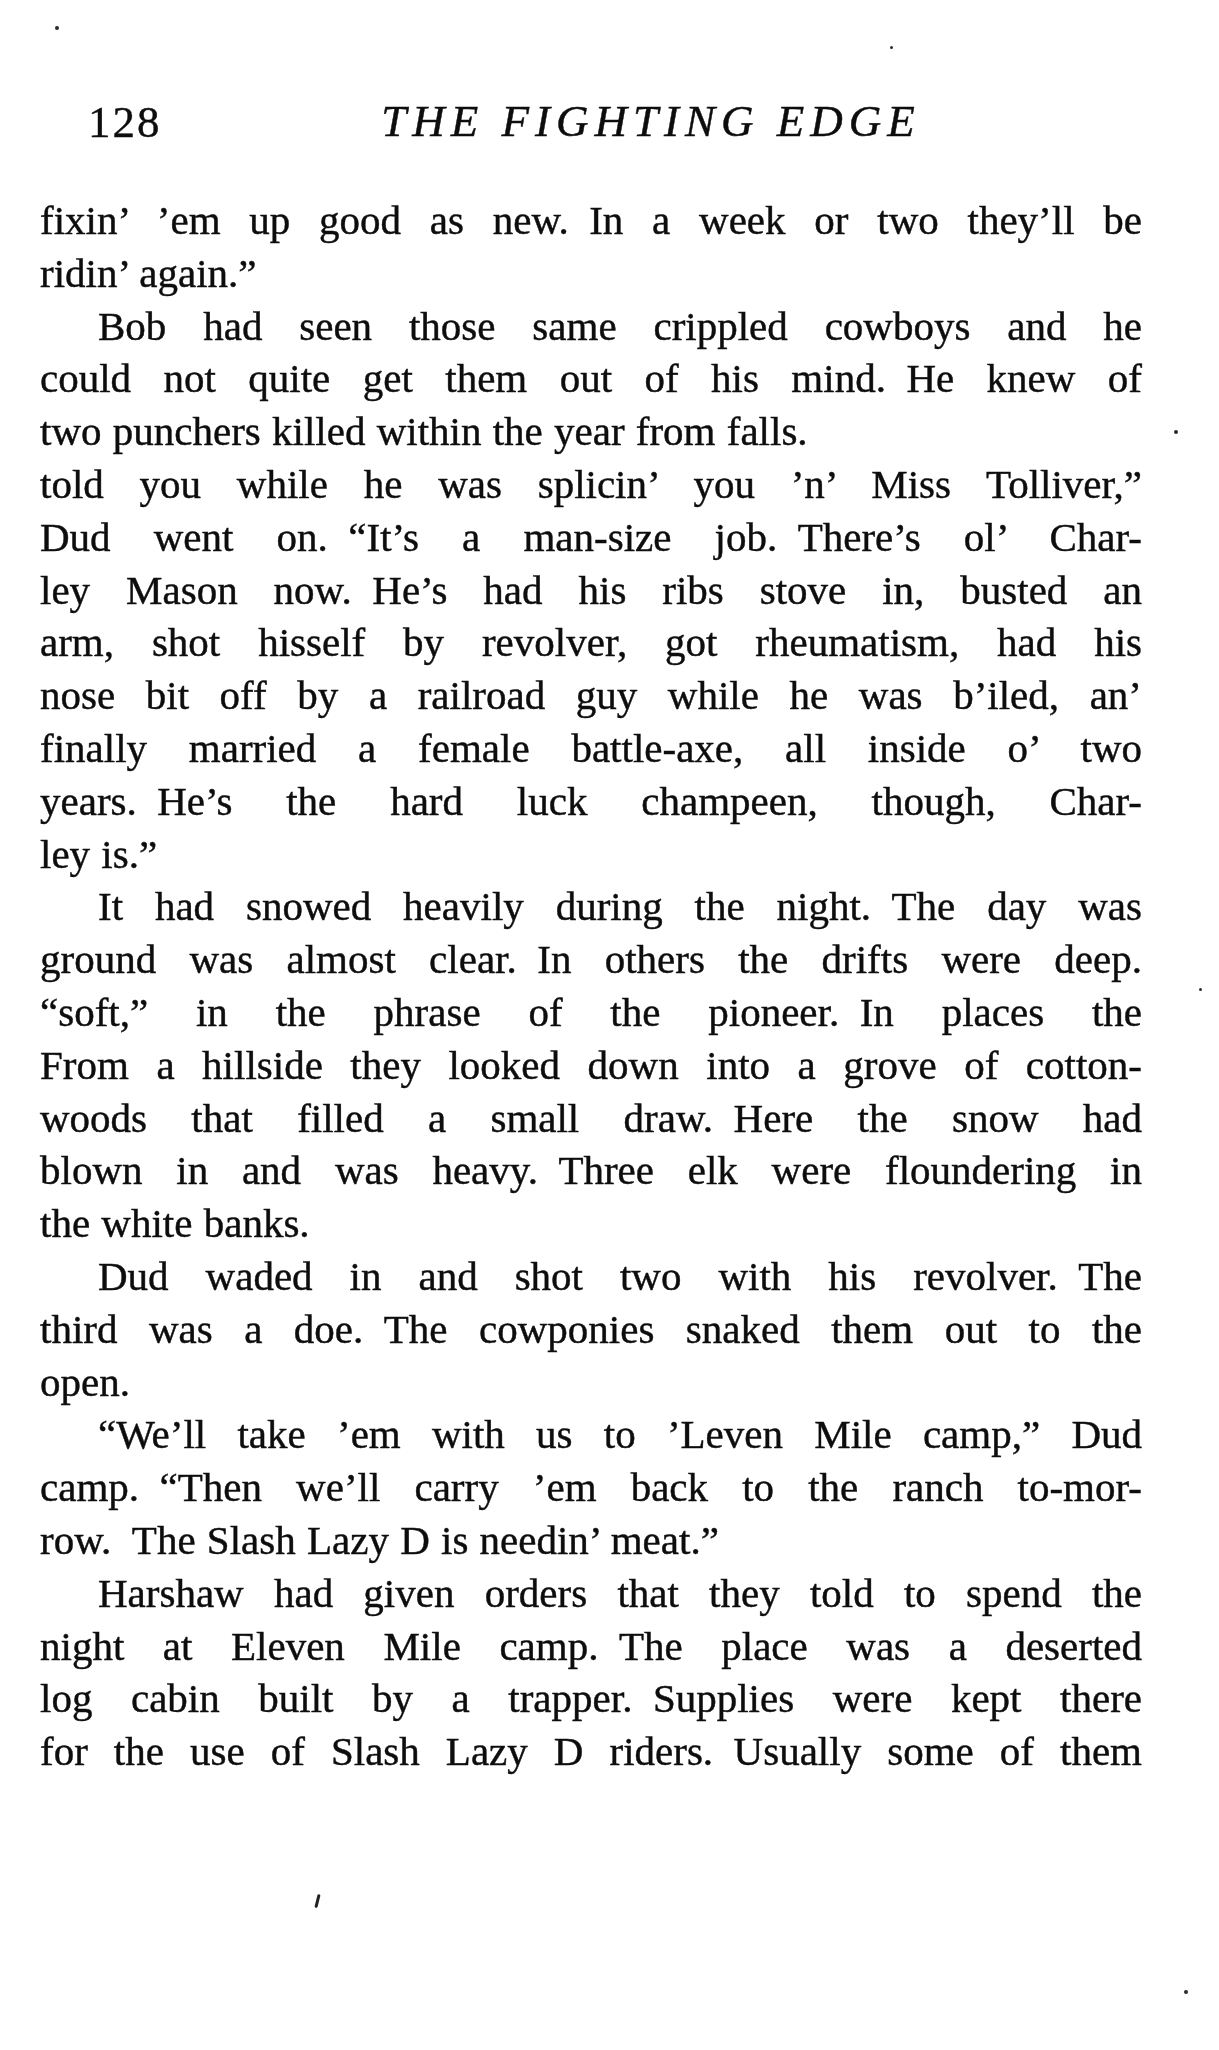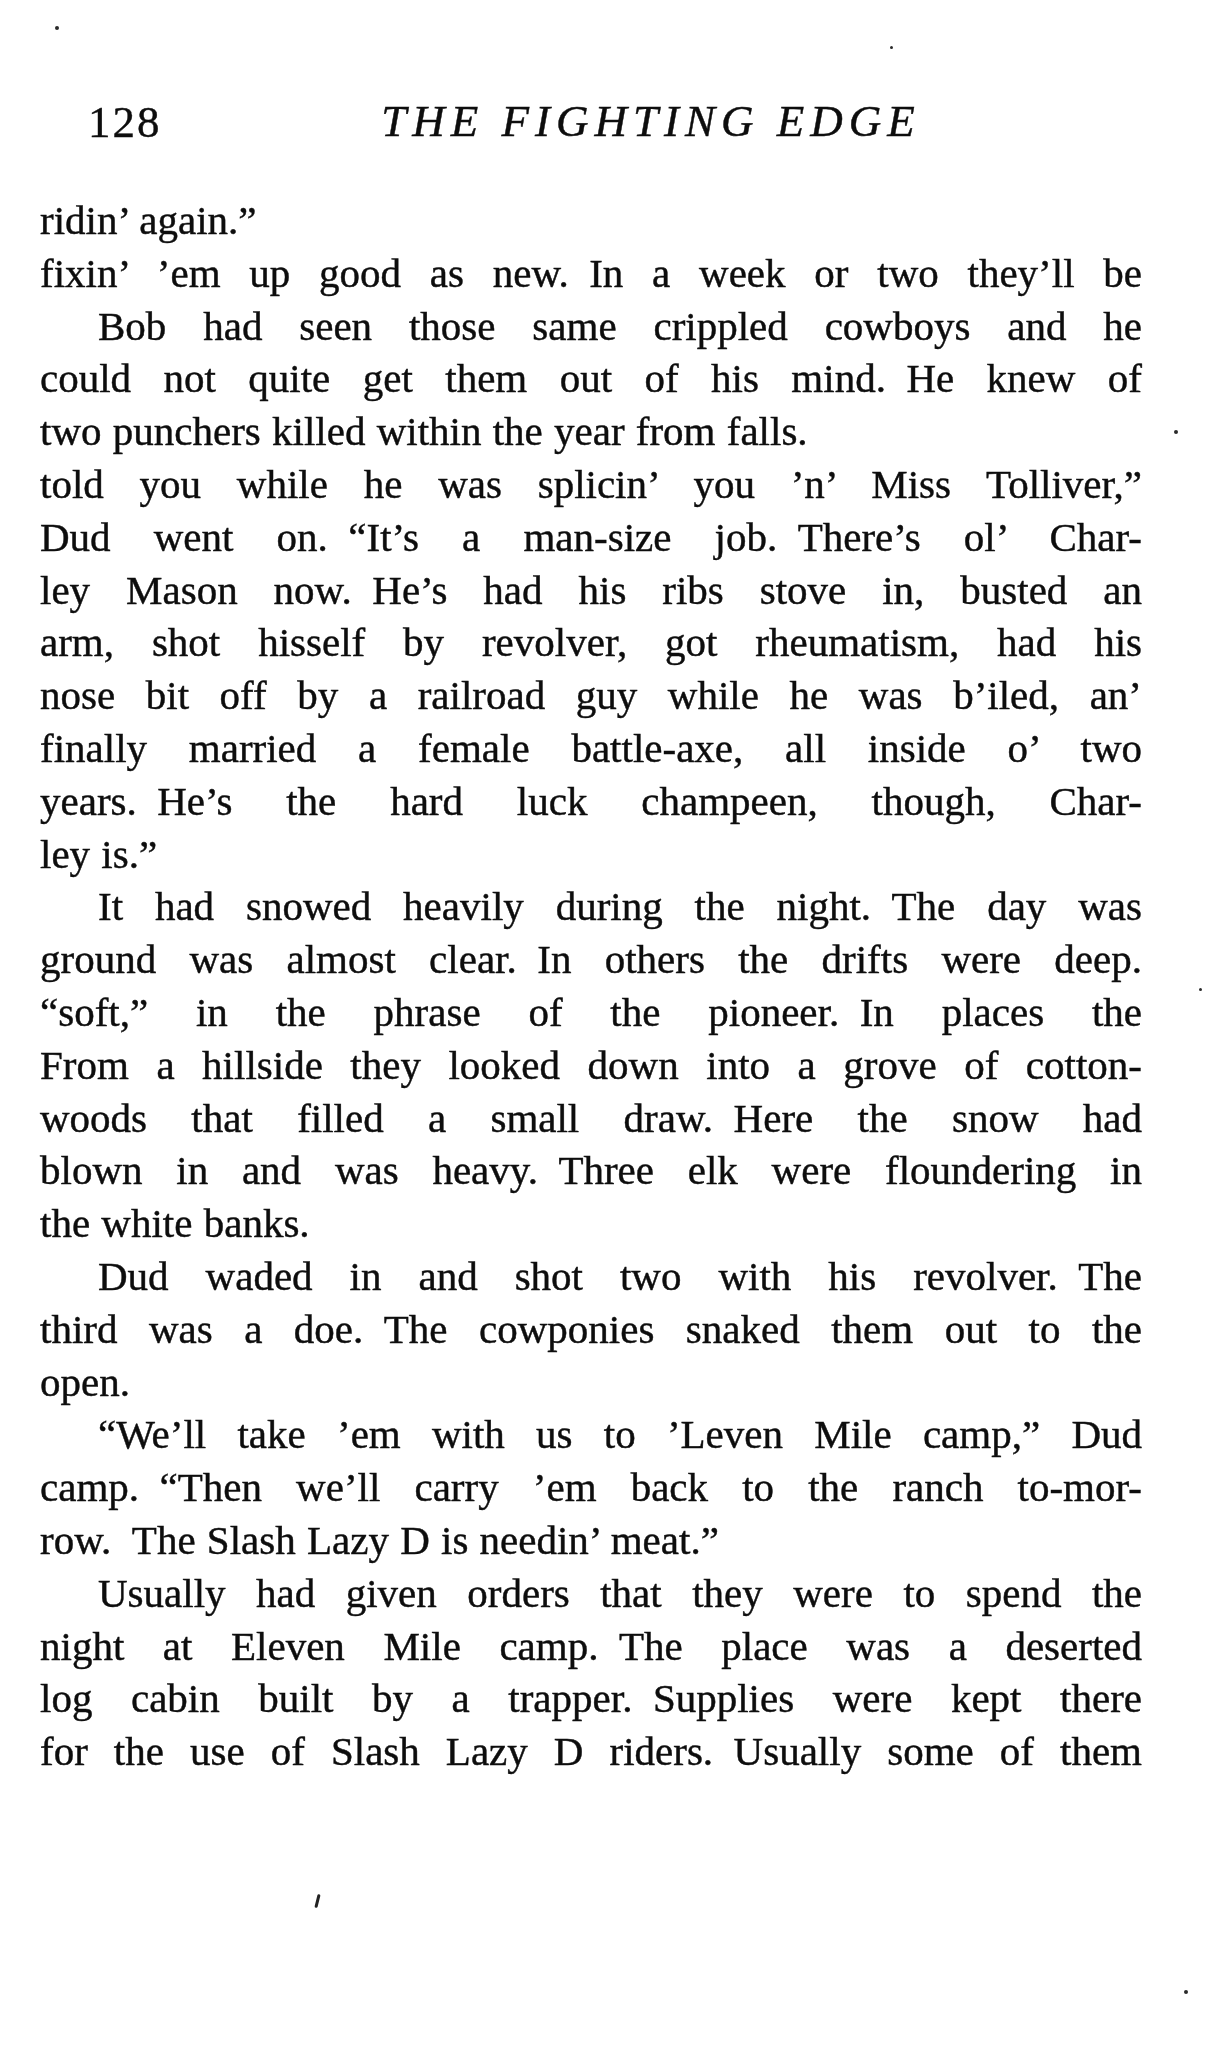--- a/index.html
+++ b/index.html
@@ -86,22 +86,22 @@
 <body>
 
 <div class="page">
 
   <div class="hdr">
     <div class="pagenum">128</div>
     <div class="runtitle">THE FIGHTING EDGE</div>
   </div>
 
   <div class="txt">
+    <div class="ln j">fixin’ ’em up good as new. In a week or two they’ll be</div>
     <div class="ln">ridin’ again.”</div>
-    <div class="ln j">fixin’ ’em up good as new. In a week or two they’ll be</div>
     <div class="ln j i">Bob had seen those same crippled cowboys and he</div>
     <div class="ln j">could not quite get them out of his mind. He knew of</div>
     <div class="ln">two punchers killed within the year from falls.</div>
     <div class="ln j">told you while he was splicin’ you ’n’ Miss Tolliver,”</div>
     <div class="ln j">Dud went on. “It’s a man-size job. There’s ol’ Char-</div>
     <div class="ln j">ley Mason now. He’s had his ribs stove in, busted an</div>
     <div class="ln j">arm, shot hisself by revolver, got rheumatism, had his</div>
     <div class="ln j">nose bit off by a railroad guy while he was b’iled, an’</div>
     <div class="ln j">finally married a female battle-axe, all inside o’ two</div>
     <div class="ln j">years. He’s the hard luck champeen, though, Char-</div>
@@ -112,21 +112,21 @@
     <div class="ln j">From a hillside they looked down into a grove of cotton-</div>
     <div class="ln j">woods that filled a small draw. Here the snow had</div>
     <div class="ln j">blown in and was heavy. Three elk were floundering in</div>
     <div class="ln">the white banks.</div>
     <div class="ln j i">Dud waded in and shot two with his revolver. The</div>
     <div class="ln j">third was a doe. The cowponies snaked them out to the</div>
     <div class="ln">open.</div>
     <div class="ln j i">“We’ll take ’em with us to ’Leven Mile camp,” Dud</div>
     <div class="ln j">camp. “Then we’ll carry ’em back to the ranch to-mor-</div>
     <div class="ln">row. The Slash Lazy D is needin’ meat.”</div>
-    <div class="ln j i">Usually had given orders that they were to spend the</div>
+    <div class="ln j i">Harshaw had given orders that they told to spend the</div>
     <div class="ln j">night at Eleven Mile camp. The place was a deserted</div>
     <div class="ln j">log cabin built by a trapper. Supplies were kept there</div>
     <div class="ln j">for the use of Slash Lazy D riders. Usually some of them</div>
   </div>
 
   <span class="speck s1"></span>
   <span class="speck s2"></span>
   <span class="speck s3"></span>
   <span class="speck s4"></span>
   <span class="speck s5"></span>

